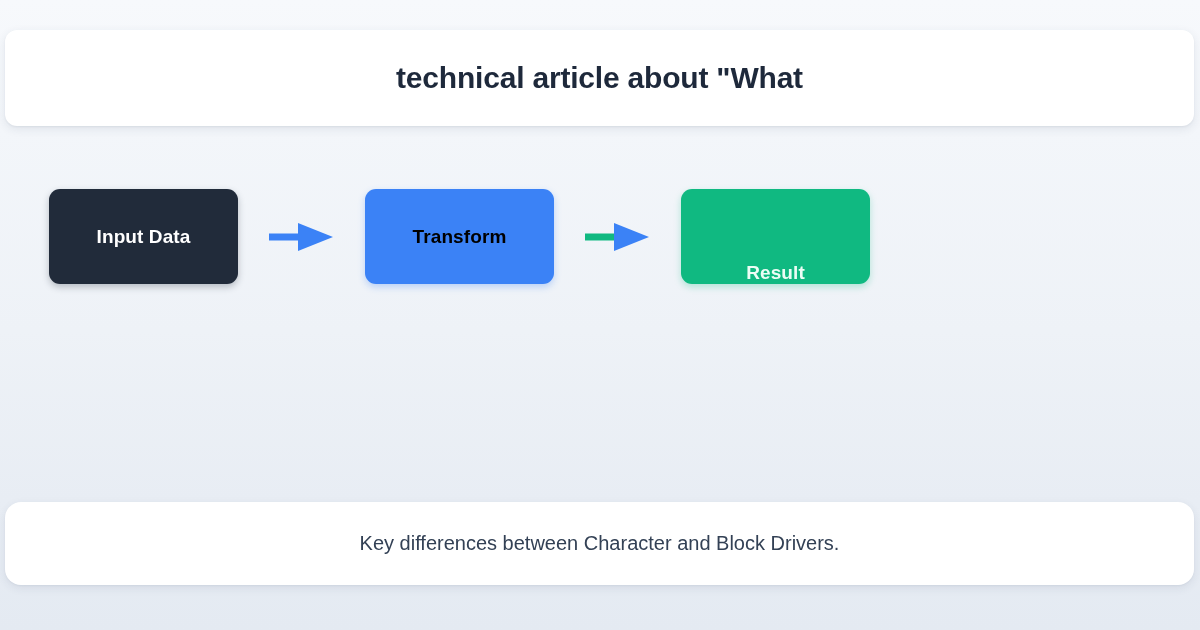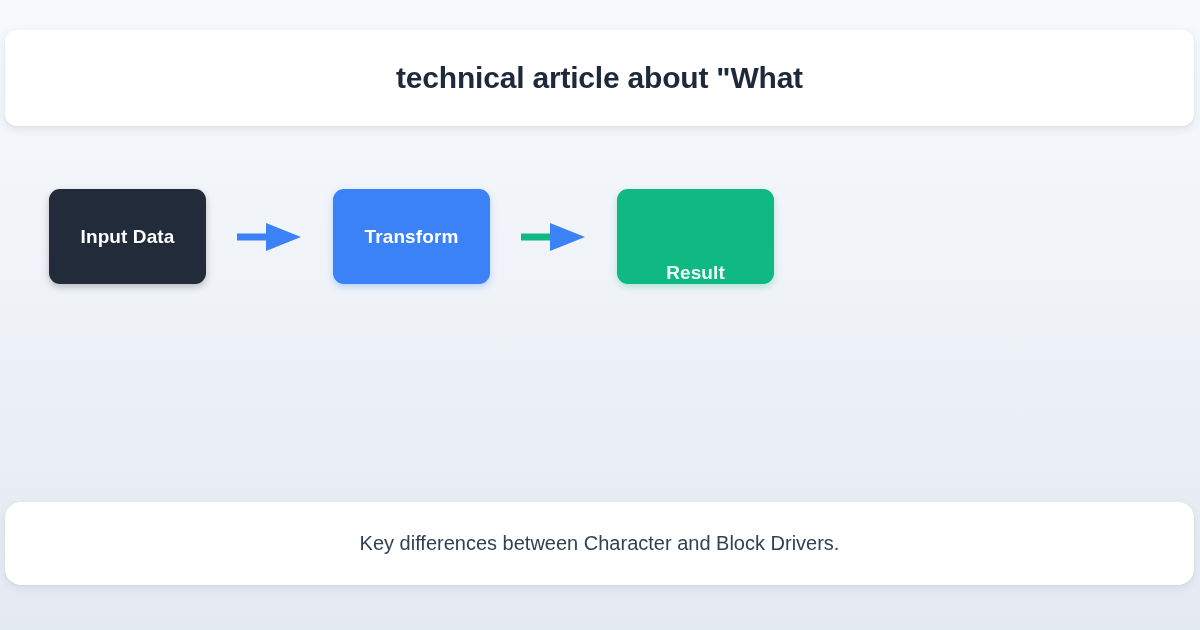--- a/index.html
+++ b/index.html
@@ -52,41 +52,41 @@
   }
 
   .flow {
     position:absolute;
     left:49px; top:63px;
     display:flex;
     align-items:center;
   }
 
   .node {
-    width:157px;
+    width:189px;
     height:95px;
     border-radius:11px;
     display:flex;
     align-items:center;
     justify-content:center;
     flex:0 0 auto;
   }
 
   .node-label {
     font-size:19px;
     font-weight:bold;
     letter-spacing:0.1px;
     white-space:nowrap;
   }
 
   .node-input   { background:#212b3a; box-shadow:0 3px 7px rgba(33,43,58,0.28); }
   .node-input .node-label { color:#ffffff; }
 
   .node-transform { background:#3b82f6; box-shadow:0 3px 7px rgba(59,130,246,0.30); }
-  .node-transform .node-label { color:#ffffff; }
+  .node-transform .node-label { color:#000000; }
 
   .node-result  { background:#10b981; box-shadow:0 3px 7px rgba(16,185,129,0.28);align-items:flex-end; }
   .node-result .node-label { color:#ecfdf5; }
 
   
   .arrow {
     flex:0 0 auto;
     width:127px;
     height:44px;
     display:flex;

